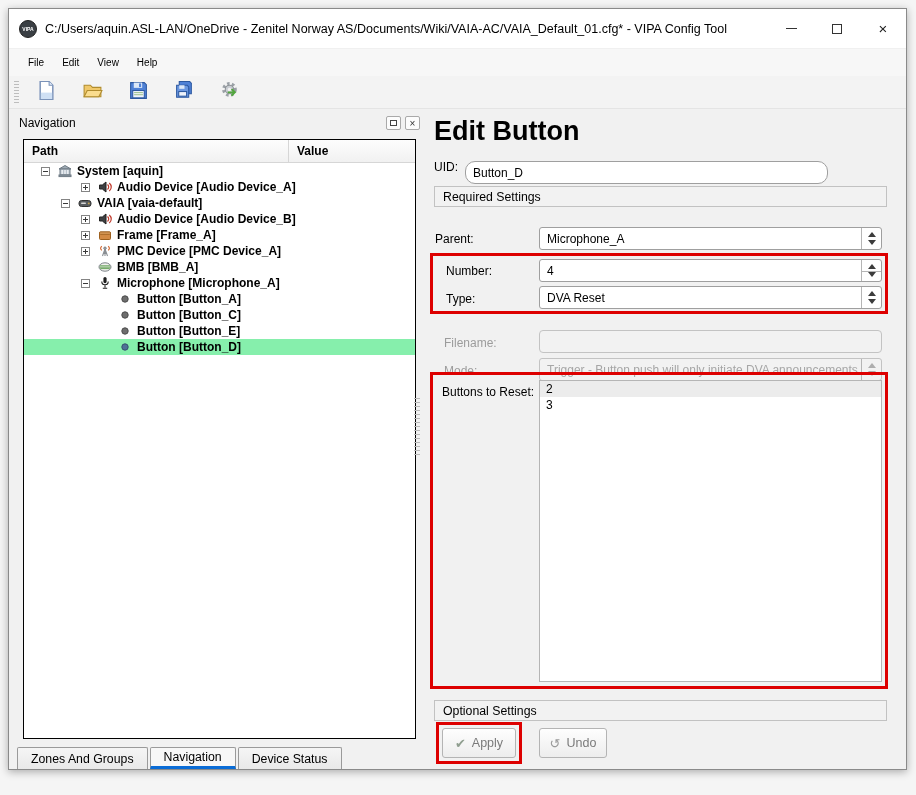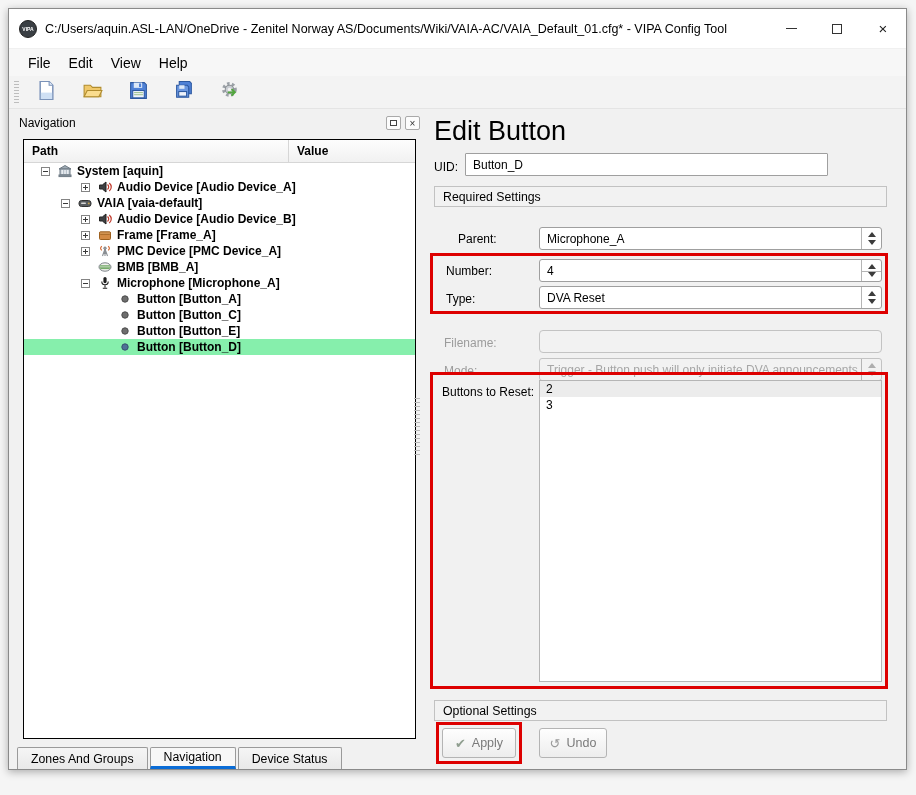--- a/index.html
+++ b/index.html
@@ -32,21 +32,21 @@
   .titletext { font-size:12.5px; white-space:nowrap; overflow:hidden; }
   .wincontrols { margin-left:auto; display:flex; height:100%; }
   .wbtn { width:46px; height:100%; display:flex; align-items:center; justify-content:center; font-size:15px; color:#222; }
   .glyph-min { width:11px; height:1px; background:#333; display:block; }
   .glyph-max { width:10px; height:10px; border:1px solid #333; display:block; }
   
   .menubar {
     position:absolute; left:0; top:40px; right:0; height:27px;
     background:#f7f7f7; display:flex; align-items:center; padding-left:10px;
   }
-  .menuitem { font-size:14px; padding:4px 9px; }
+  .menuitem { font-size:10px; padding:4px 9px; }
   
   .toolbar {
     position:absolute; left:0; top:67px; right:0; height:33px;
     background:#f3f3f3; display:flex; align-items:center;
     border-bottom:1px solid #e4e4e4;
   }
   .toolhandle {
     width:5px; height:22px; margin:0 10px 0 5px;
     background:repeating-linear-gradient(to bottom,#bdbdbd 0 1px,transparent 1px 3px);
   }
@@ -83,21 +83,21 @@
   
   .tabbar { position:absolute; left:8px; top:738px; height:23px; display:flex; gap:2px; }
   .tab {
     height:22px; padding:0 13px; display:flex; align-items:center; font-size:12.3px;
     border:1px solid #9a9a9a; border-bottom:none; background:linear-gradient(#f5f5f5,#e9e9e9);
     border-radius:2px 2px 0 0;
   }
   .tab.active { background:#f7f7f7; border-bottom:3px solid var(--accent); padding-bottom:0; }
   
   .editor { position:absolute; left:413px; top:99px; right:0; bottom:0; }
-  .edittitle { position:absolute; left:12px; top:8px; font-size:27px; font-weight:normal; letter-spacing:0; }
+  .edittitle { position:absolute; left:12px; top:8px; font-size:27px; font-weight:bold; letter-spacing:0; }
   .flabel { position:absolute; font-size:12px; }
   .flabel.dis { color:#9c9c9c; }
   .field {
     position:absolute; height:23px; background:#fff; border:1px solid #9f9f9f; border-radius:3px;
     font-size:12px; display:flex; align-items:center; padding-left:7px;
   }
   .field.dis { background:#f2f2f2; border-color:#c3c3c3; color:#a6a6a6; }
   .spinzone { position:absolute; right:0; top:0; bottom:0; width:20px; border-left:1px solid #b5b5b5; display:flex; flex-direction:column; align-items:center; justify-content:center; gap:3px; }
   .spinzone.split::before { content:""; position:absolute; left:0; right:0; top:50%; height:1px; background:#b5b5b5; }
   .tri-up { width:0; height:0; border-left:4px solid transparent; border-right:4px solid transparent; border-bottom:5px solid #3c3c3c; }
@@ -375,29 +375,29 @@
   <div class="tabbar">
     <div class="tab">Zones And Groups</div>
     <div class="tab active">Navigation</div>
     <div class="tab">Device Status</div>
   </div>
 
   <div class="editor">
     <div class="edittitle">Edit Button</div>
 
     <div class="flabel" style="left:12px; top:52px">UID:</div>
-    <div class="field" style="left:43px; top:45px; width:363px; border-radius:1px">
+    <div class="field" style="left:43px; top:53px; width:363px; border-radius:10px">
       <span>Button_D</span>
     </div>
 
     <div class="sectionbar" style="top:78px">
       <span>Required Settings</span>
     </div>
 
-    <div class="flabel" style="left:36px; top:124px">Parent:</div>
+    <div class="flabel" style="left:13px; top:124px">Parent:</div>
     <div class="field" style="left:117px; top:119px; width:343px">
       <span>Microphone_A</span>
       <span class="spinzone">
           <span class="tri-up"></span>
           <span class="tri-dn"></span>
         </span>
     </div>
 
     <div class="flabel" style="left:24px; top:156px">Number:</div>
     <div class="field" style="left:117px; top:151px; width:343px">

